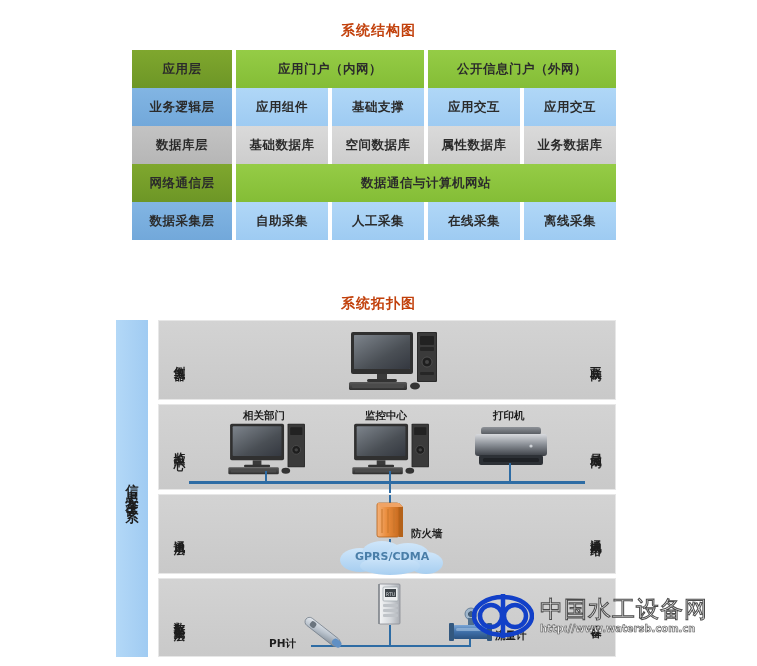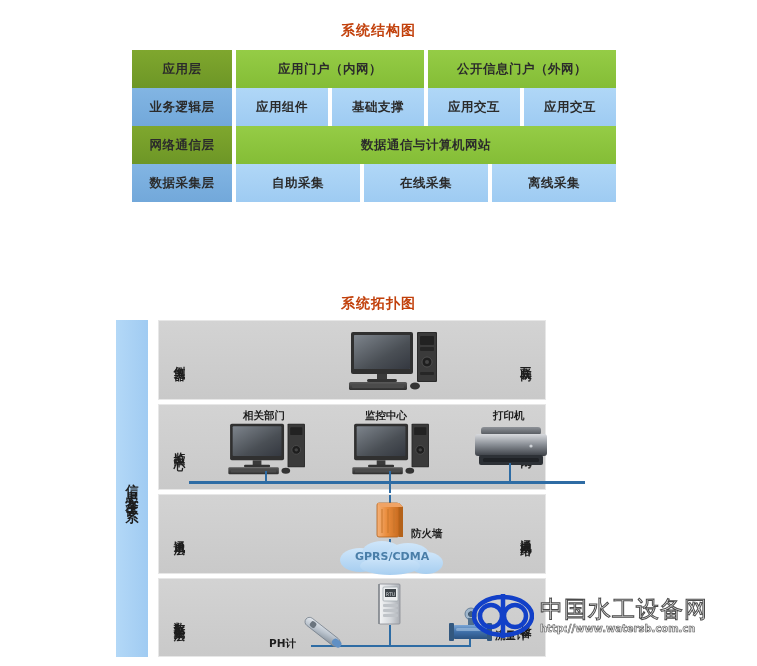--- a/index.html
+++ b/index.html
@@ -58,21 +58,21 @@
   .vtext{
     writing-mode:vertical-rl;
     text-orientation:upright;
     font-size:13px;font-weight:bold;color:#1d1d1d;
     letter-spacing:5px;
     line-height:1;
   }
   .vtext.small{font-size:11.5px;letter-spacing:2px;font-weight:bold;}
 
   .trow{
-    position:absolute;left:42px;width:388px;
+    position:absolute;left:42px;width:458px;
     background:#cfcfcf;background:linear-gradient(180deg,#d3d3d3 0%,#c9c9c9 100%);
     box-sizing:border-box;
     border:1px solid #e7e7e7;
   }
   #trow-0{top:0px;height:80px;}
   #trow-1{top:84px;height:86px;}
   #trow-2{top:174px;height:80px;}
   #trow-3{top:258px;height:79px;}
 
   .row-label-left{position:absolute;left:14px;top:50%;transform:translateY(-50%);}
@@ -122,29 +122,37 @@
     </div>
 
     <div class="srow">
       <div class="cell lead c-blue-dark">业务逻辑层</div>
       <div class="cell flexfill c-blue-light">应用组件</div>
       <div class="cell flexfill c-blue-light">基础支撑</div>
       <div class="cell flexfill c-blue-light">应用交互</div>
       <div class="cell flexfill c-blue-light">应用交互</div>
     </div>
 
+    <div class="srow">
+      <div class="cell lead c-gray-dark">数据库层</div>
+      <div class="cell flexfill c-gray-light">基础数据库</div>
+      <div class="cell flexfill c-gray-light">空间数据库</div>
+      <div class="cell flexfill c-gray-light">属性数据库</div>
+      <div class="cell flexfill c-gray-light">业务数据库</div>
+    </div>
 
     <div class="srow">
       <div class="cell lead c-green-dark">网络通信层</div>
       <div class="cell flexfill c-green-light">数据通信与计算机网站</div>
     </div>
 
     <div class="srow">
       <div class="cell lead c-blue-dark">数据采集层</div>
       <div class="cell flexfill c-blue-light">自助采集</div>
+      <div class="cell flexfill c-blue-light">人工采集</div>
       <div class="cell flexfill c-blue-light">在线采集</div>
       <div class="cell flexfill c-blue-light">离线采集</div>
     </div>
   </div>
 
   <div id="title-topology" class="diagram-title">系统拓扑图</div>
 
   <div class="topology">
 
     <div class="security-bar">

